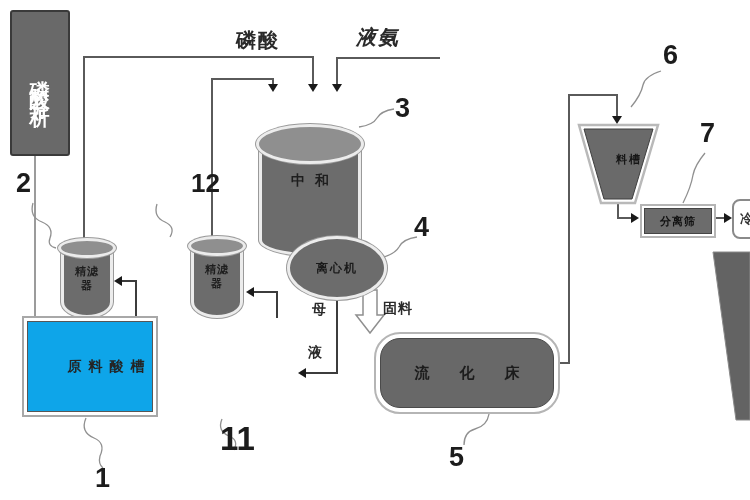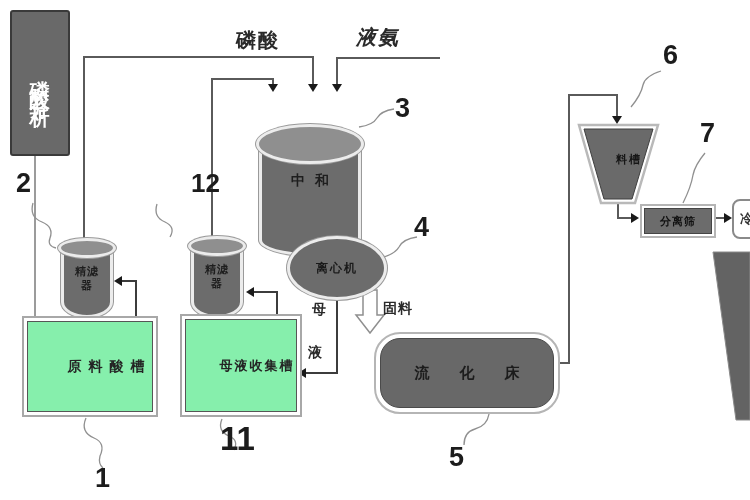--- a/index.html
+++ b/index.html
@@ -38,21 +38,21 @@
   }
   .cyl .txt{
     position:absolute;left:0;right:0;text-align:center;
     color:#1e1e1e;font-weight:700;
   }
   
   .tank{
     position:absolute;background:#ffffff;border:2px solid #a8a8a8;padding:3px;
   }
   .tank .fill{
-    width:100%;height:100%;background:#86efac;border:1px solid #565656;
+    width:100%;height:100%;background:#0ea5e9;border:1px solid #565656;
     box-sizing:border-box;display:flex;align-items:center;justify-content:center;padding-left:32px;
   }
   .tank .fill span{color:#242424;font-weight:700;}
   
   .bed{
     position:absolute;left:374px;top:332px;width:186px;height:82px;
     background:#ffffff;border:2px solid #b5b5b5;border-radius:26px;padding:4px;box-sizing:border-box;
   }
   .bed .fill{
     width:100%;height:100%;background:#686868;border:1px solid #4a4a4a;border-radius:20px;
@@ -200,25 +200,20 @@
       <div>器</div>
     </div>
   </div>
 
   <div class="tank" style="left:22px;top:316px;width:136px;height:101px;box-sizing:border-box;">
     <div class="fill">
       <span style="font-size:14px;letter-spacing:7px;padding-left:7px;">原料酸槽</span>
     </div>
   </div>
 
-  <div class="tank" style="left:180px;top:314px;width:122px;height:103px;box-sizing:border-box;">
-    <div class="fill">
-      <span style="font-size:13px;letter-spacing:2px;">母液收集槽</span>
-    </div>
-  </div>
 
   <div class="bed">
     <div class="fill">
       <span>流化床</span>
     </div>
   </div>
 
   <div class="hoppertxt">料槽</div>
 
   <div class="sep">

